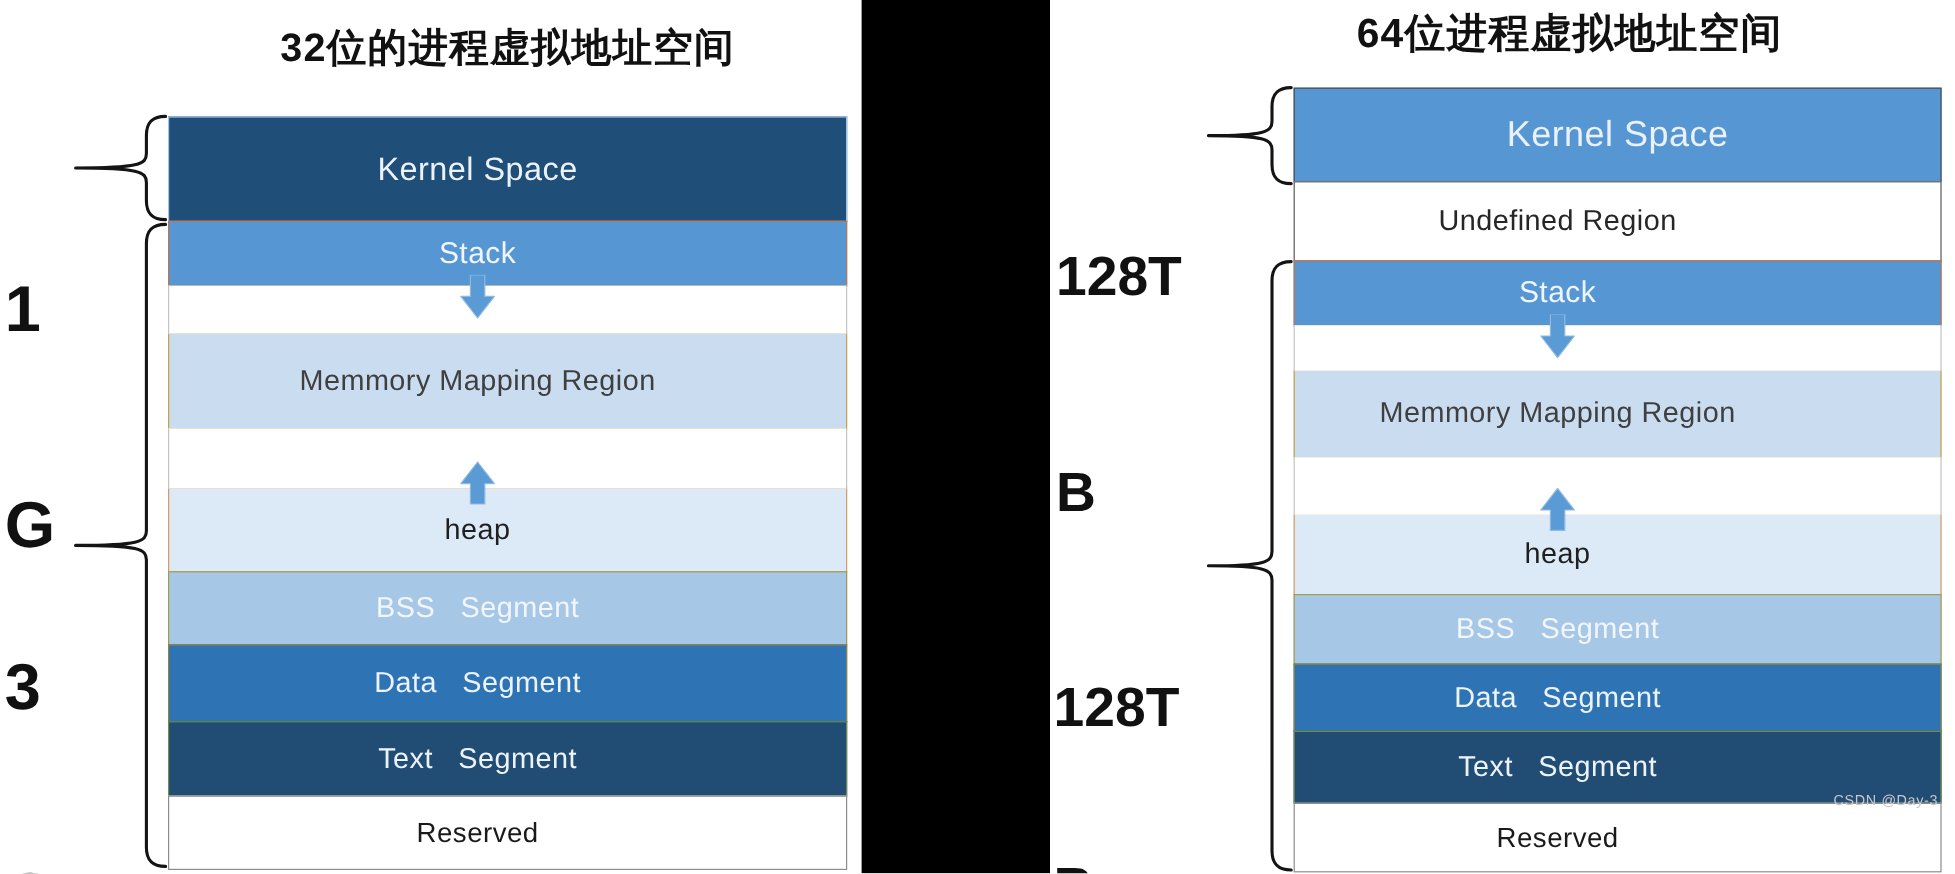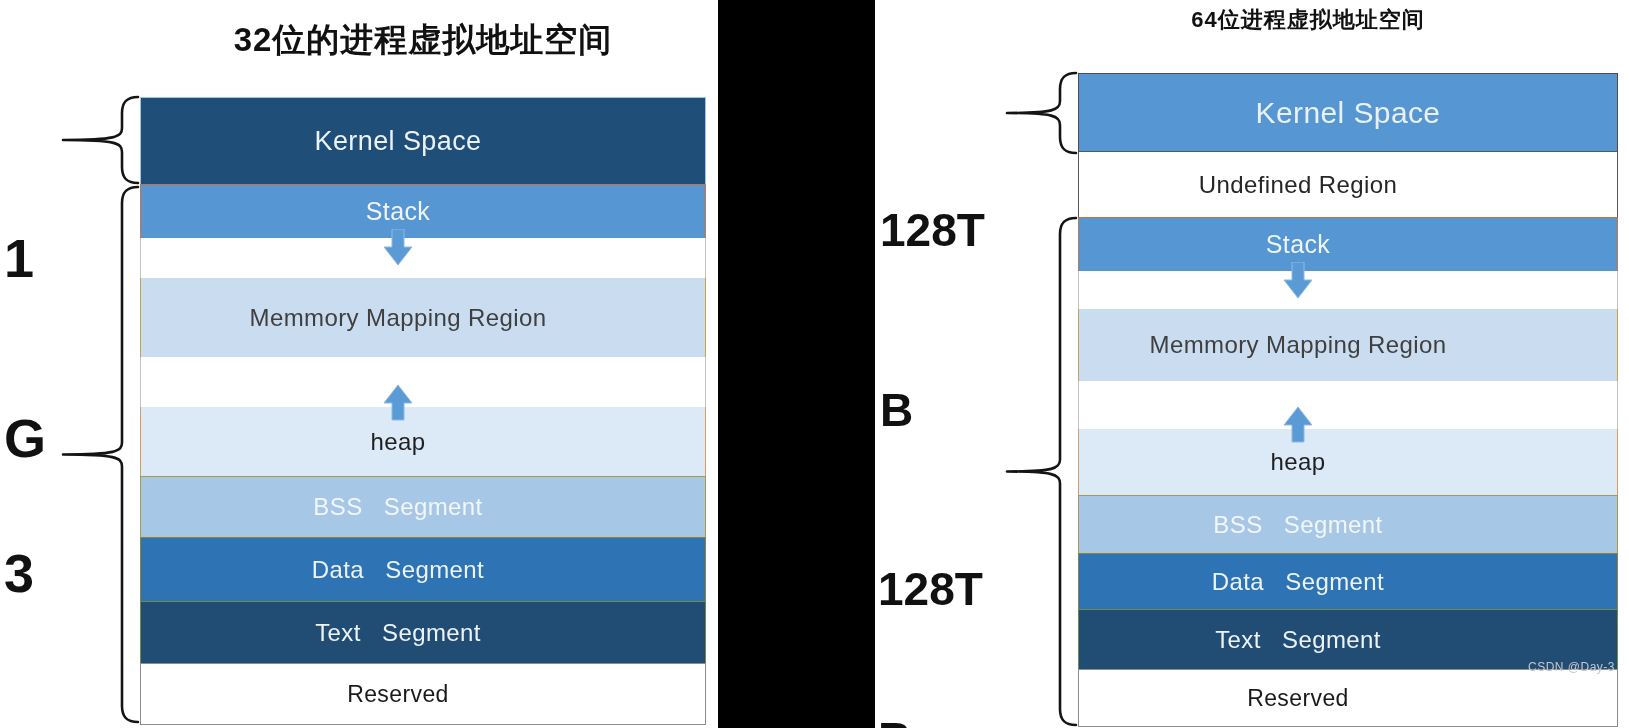--- a/index.html
+++ b/index.html
@@ -7,21 +7,21 @@
     position:relative; width:1629px; height:728px; overflow:hidden;
     background:#ffffff;
     font-family:"Liberation Sans","DejaVu Sans",sans-serif;
   }
   .black-bar{position:absolute; top:0; height:728px; background:#000000;}
   .diagram-title{
     position:absolute; text-align:center; font-weight:bold; color:#111111;
     font-size:33px; letter-spacing:1px; white-space:nowrap;
   }
   .title-left{left:140px; width:566px; top:6px;margin-top:12px;}
-  .title-right{left:1038px; width:540px; top:5px; font-size:22px;}
+  .title-right{left:1038px; width:540px; top:5px; font-size:34px;}
   .box{position:absolute;}
   .box-left{left:140px; top:97px; width:566px;}
   .box-right{left:1078px; top:73px; width:540px;}
   .row{
     position:absolute; left:0; right:0; box-sizing:border-box;
     display:flex; align-items:center; justify-content:center;
     letter-spacing:0.4px; white-space:pre; line-height:1;
   }
   .row.gap{border-top:none !important; border-bottom:none !important;}
   .arrow{position:absolute; width:30px; height:37px;}

